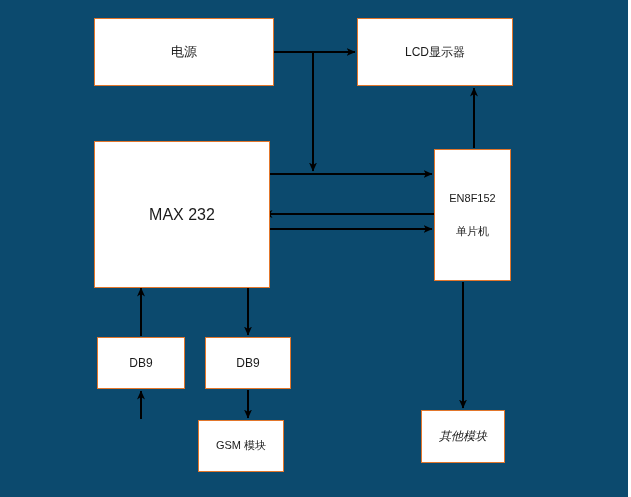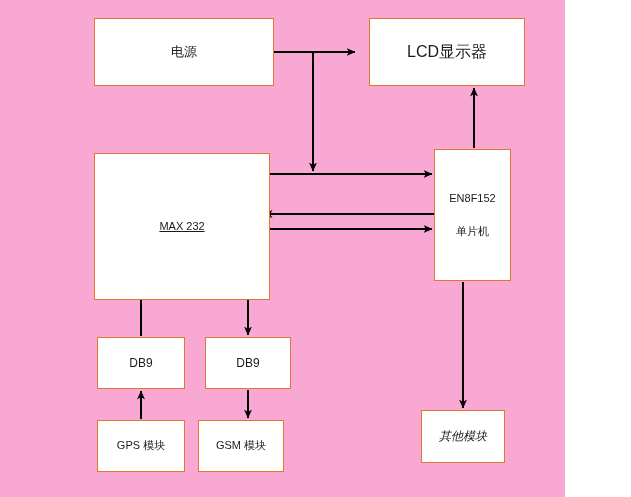--- a/index.html
+++ b/index.html
@@ -8,23 +8,23 @@
     background: #ffffff;
   }
   body {
     width: 631px;
     height: 497px;
     font-family: "Liberation Sans", "DejaVu Sans", sans-serif;
     overflow: hidden;
   }
   #diagram-canvas {
     position: relative;
-    width: 565px;
+    width: 628px;
     height: 497px;
-    background: #f9a8d4;
+    background: #0c4a6e;
   }
   #wires {
     position: absolute;
     left: 0;
     top: 0;
     width: 631px;
     height: 497px;
   }
   .node {
     position: absolute;
@@ -39,22 +39,22 @@
     z-index: 3;
   }
   .node .line1,
   .node .line2 {
     display: block;
     text-align: center;
     white-space: nowrap;
     line-height: 1.25;
   }
   .n-power    { left: 94px;  top: 18px;  width: 180px; height: 68px;  font-size: 13px; }
-  .n-lcd      { left: 357px; top: 18px;  width: 156px; height: 68px;  font-size: 16px; margin-left: 12px; }
-  .n-max232   { left: 94px;  top: 153px; width: 176px; height: 147px; font-size: 11px; text-decoration: underline; }
+  .n-lcd      { left: 357px; top: 18px;  width: 156px; height: 68px;  font-size: 12px; }
+  .n-max232   { left: 94px;  top: 141px; width: 176px; height: 147px; font-size: 16px; }
   .n-mcu      { left: 434px; top: 149px; width: 77px;  height: 132px; font-size: 11px; }
   .n-db9-a    { left: 97px;  top: 337px; width: 88px;  height: 52px;  font-size: 12px; }
   .n-db9-b    { left: 205px; top: 337px; width: 86px;  height: 52px;  font-size: 12px; }
   .n-gps      { left: 97px;  top: 420px; width: 88px;  height: 52px;  font-size: 11px; }
   .n-gsm      { left: 198px; top: 420px; width: 86px;  height: 52px;  font-size: 11px; }
   .n-other    { left: 421px; top: 410px; width: 84px;  height: 53px;  font-size: 12px; font-style: italic; }
   .n-mcu .line1 { margin-bottom: 19px; }
 </style>
 </head>
 <body>
@@ -118,23 +118,20 @@
   </div>
 
   <div class="node n-db9-a">
     <span class="line1">DB9</span>
   </div>
 
   <div class="node n-db9-b">
     <span class="line1">DB9</span>
   </div>
 
-  <div class="node n-gps">
-    <span class="line1">GPS 模块</span>
-  </div>
 
   <div class="node n-gsm">
     <span class="line1">GSM 模块</span>
   </div>
 
   <div class="node n-other">
     <span class="line1">其他模块</span>
   </div>
 
 </div>

